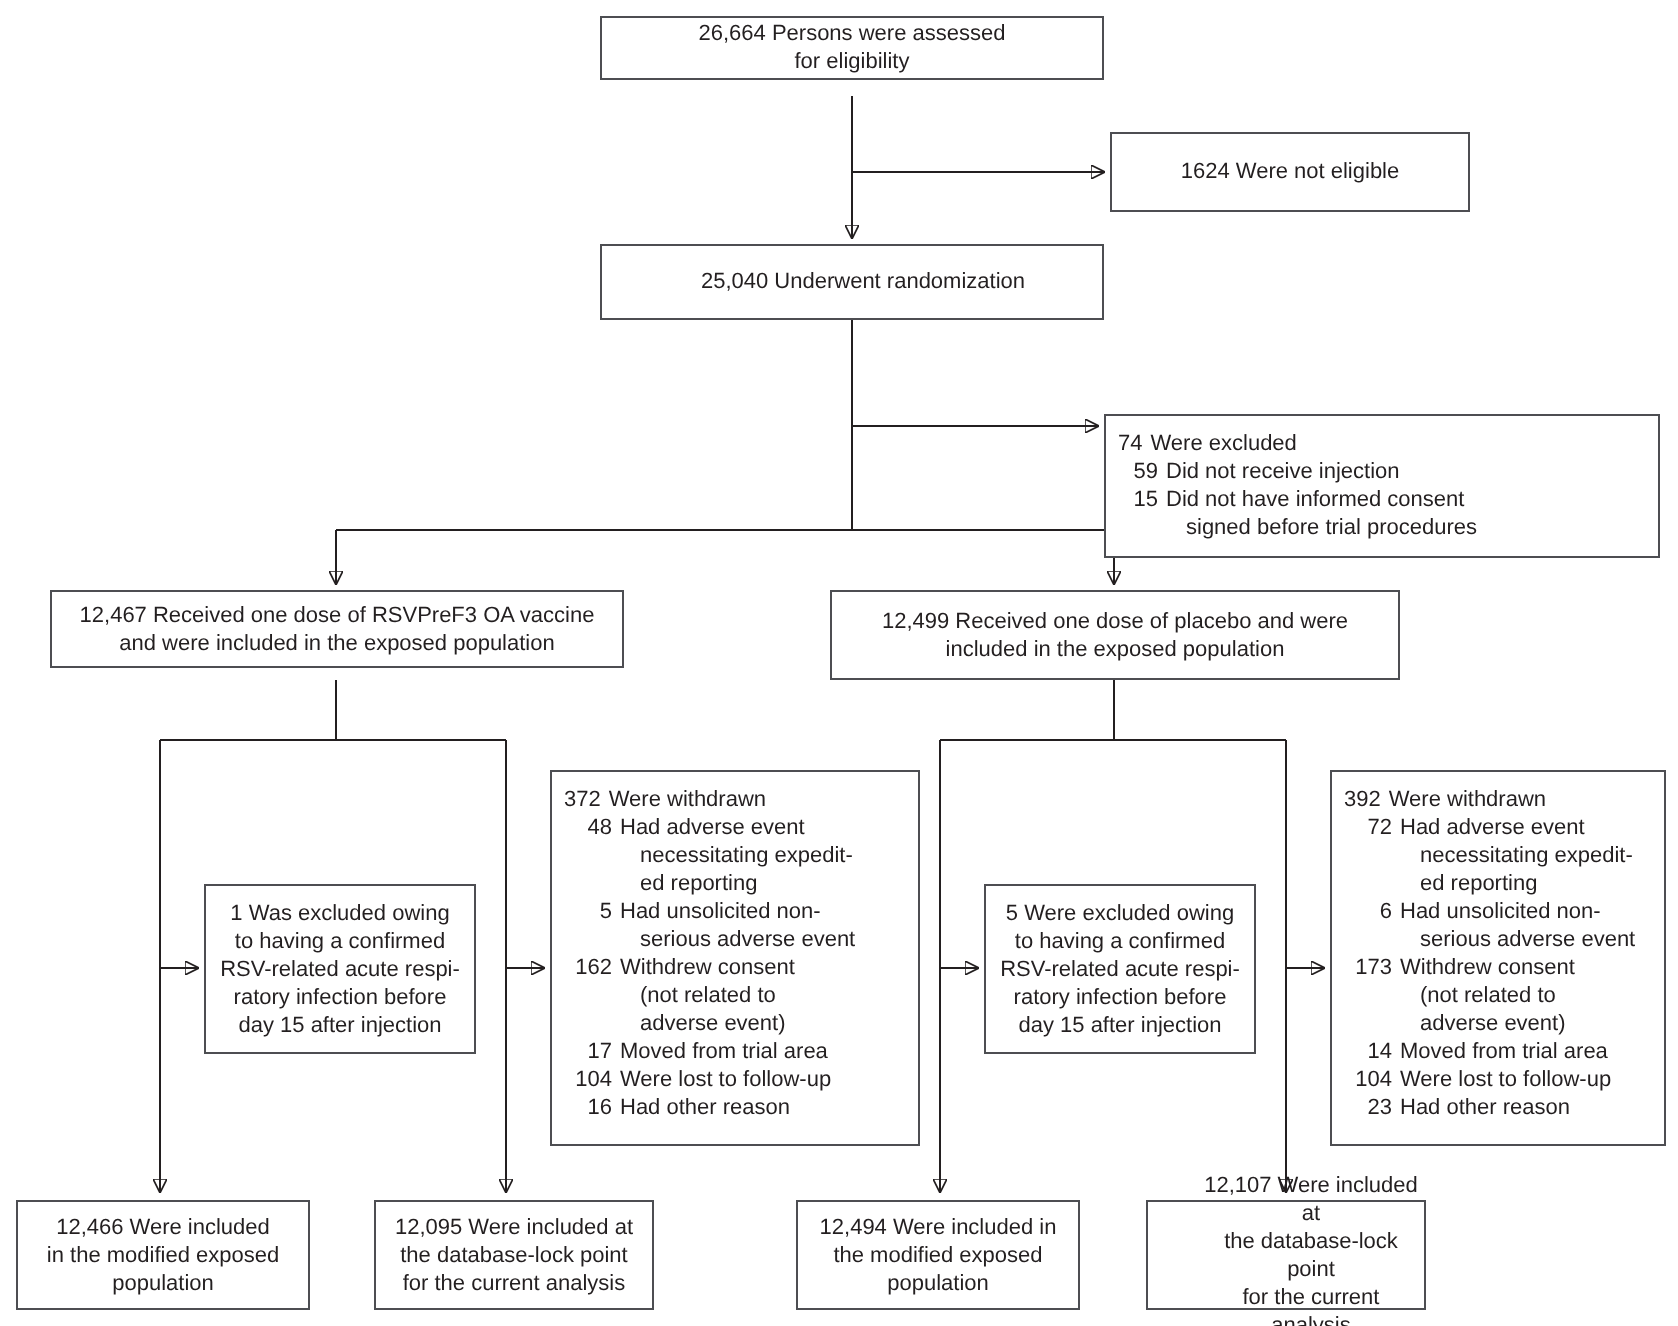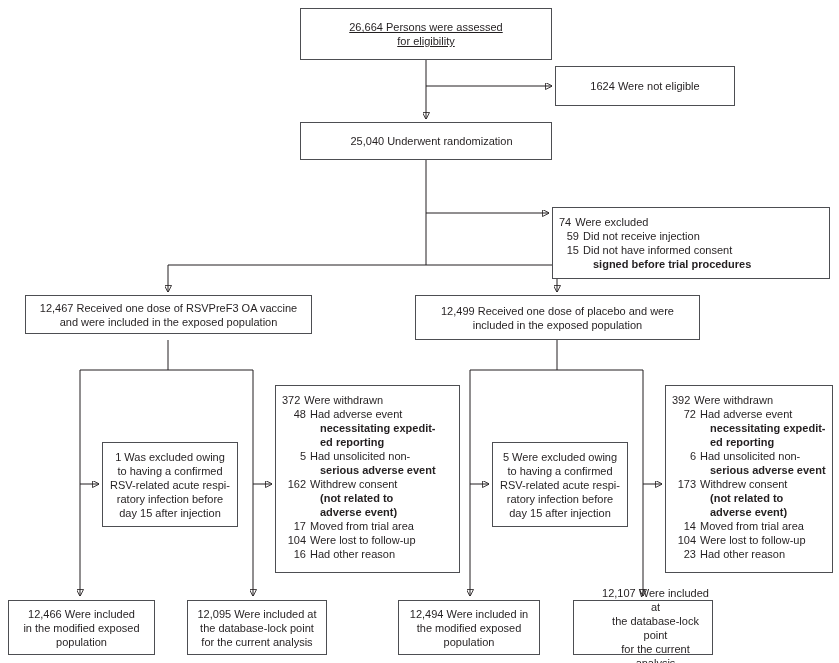--- a/index.html
+++ b/index.html
@@ -18,21 +18,21 @@
     display:flex;align-items:center;justify-content:center;
     text-align:center;white-space:pre-line;padding:2px 3px;
   }
   .listbox{padding:7px 6px 4px 6px;text-align:left;}
   .lrow{display:flex;align-items:flex-start;gap:4px;}
   .lnum{flex:0 0 24px;text-align:right;white-space:nowrap;}
   .lnum.t{flex:0 0 auto;text-align:left;}
   .lnum.w2{flex:0 0 20px;}
   .ltxt{flex:1 1 auto;}
   .ln{display:block;}
-  .ln.cont{padding-left:10px;font-weight:bold;}
+  .ln.cont{padding-left:10px;}
 </style>
 </head>
 <body>
 
 <div id="figure" style="color: rgb(35, 31, 32);">
 
   <svg id="wires" width="839" height="663" viewBox="0 0 839 663">
     <defs>
       <marker id="ah" viewBox="0 0 8 8" refX="7.5" refY="4" markerWidth="7" markerHeight="7" orient="auto-start-reverse">
         <path d="M0,0 L8,4 L0,8 Z" fill="#231f20" stroke="none"></path>
@@ -52,21 +52,21 @@
     <path d="M80,484 H99" marker-end="url(#ah)" stroke="#231f20"></path>
     <path d="M253,484 H272" marker-end="url(#ah)" stroke="#231f20"></path>
     <path d="M557,340 V370" stroke="#231f20"></path>
     <path d="M470,370 H643" stroke="#231f20"></path>
     <path d="M470,370 V596" marker-end="url(#ah)" stroke="#231f20"></path>
     <path d="M643,370 V596" marker-end="url(#ah)" stroke="#231f20"></path>
     <path d="M470,484 H489" marker-end="url(#ah)" stroke="#231f20"></path>
     <path d="M643,484 H662" marker-end="url(#ah)" stroke="#231f20"></path>
   </svg>
 
-  <div class="bx center" style="left: 300px; top: 8px; width: 252px; height: 52px; border-color: rgb(77, 78, 82); text-decoration: underline;">26,664 Persons were assessed
+  <div class="bx center" style="left: 300px; top: 8px; width: 252px; height: 32px; border-color: rgb(77, 78, 82);">26,664 Persons were assessed
 for eligibility</div>
 
   <div class="bx center" style="left: 555px; top: 66px; width: 180px; height: 40px; border-color: rgb(77, 78, 82);">1624 Were not eligible</div>
 
   <div class="bx center" style="left: 300px; top: 122px; width: 252px; height: 38px; border-color: rgb(77, 78, 82); padding-left: 14px;">25,040 Underwent randomization</div>
 
   <div class="bx listbox" style="left: 552px; top: 178px; width: 278px; height: 72px; border-color: rgb(77, 78, 82); margin-top: 29px;">
     <div class="lrow">
       <span class="lnum t">74</span>
       <span class="ltxt">Were excluded</span>

